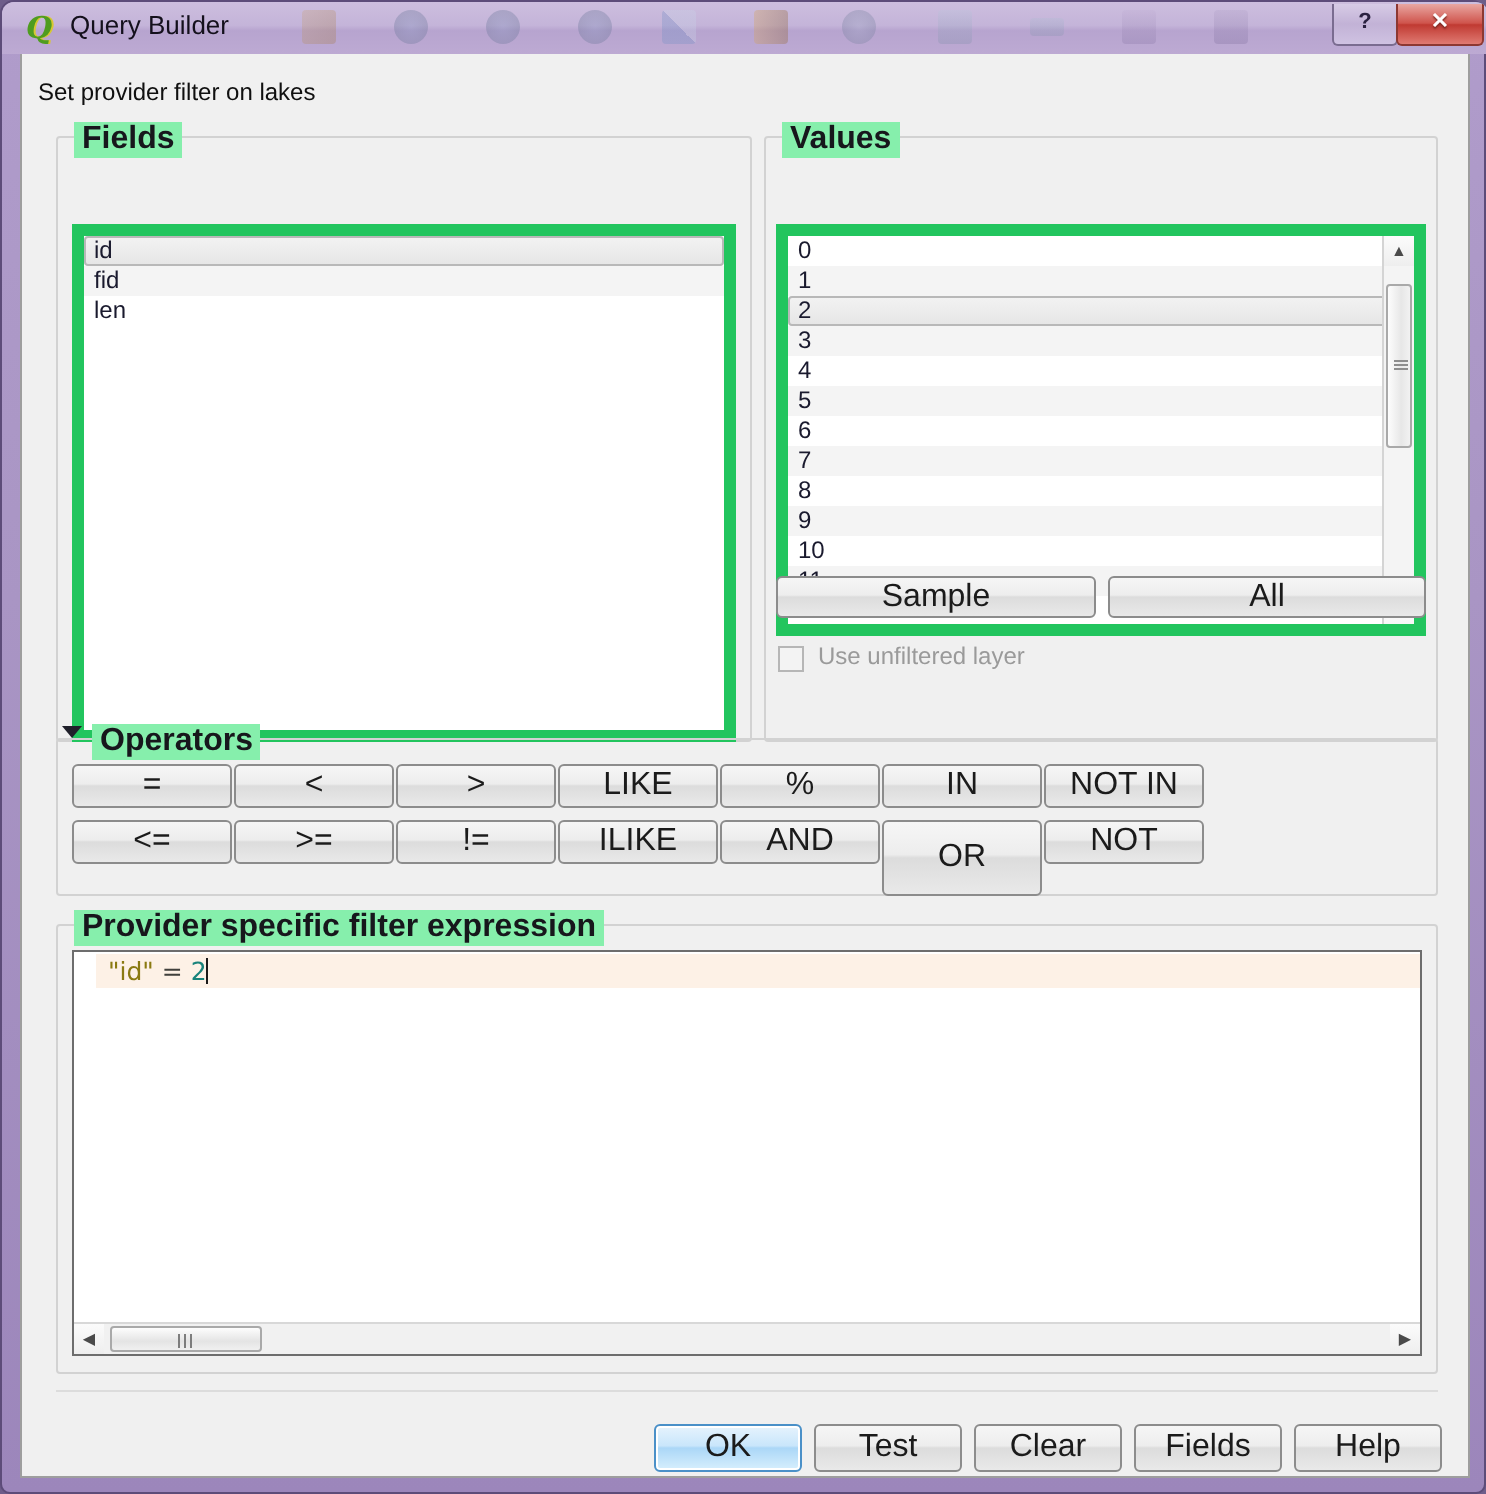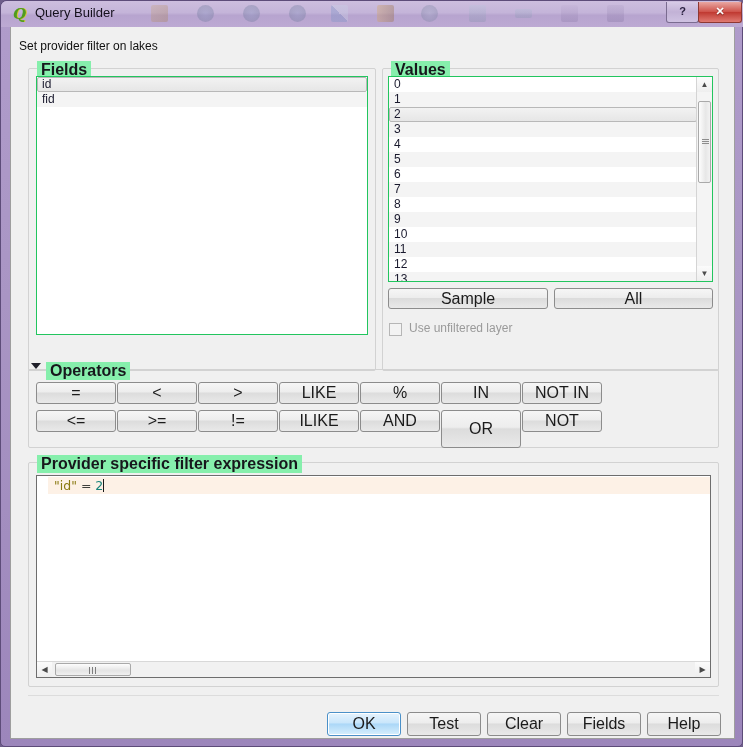--- a/index.html
+++ b/index.html
@@ -93,23 +93,24 @@
     position: absolute; top: -8px; left: 8px;
     background: #86efac;
     padding: 0 4px;
     font-size: 16px; font-weight: bold; color: #17171c;
     white-space: nowrap;
   }
   
   .listbox {
     position: absolute;
     background: #ffffff;
-    border: 1px solid #22c55e;
+    border: 6px solid #22c55e;
     box-sizing: border-box;
     overflow: hidden;
+    margin-top: 36px;
   }
   .listrow {
     height: 15px; line-height: 15px;
     font-size: 12px; color: #1a1a2e;
     padding-left: 5px;
     box-sizing: border-box;
     white-space: nowrap;
   }
   .listrow.alt { background: #f4f4f4; }
   .listrow.sel {
@@ -268,20 +269,21 @@
   <div id="client">
 
     <div id="header-label">Set provider filter on lakes</div>
 
     <div class="group" style="left:17px; top:41px; width:348px; height:303px;">
       <span class="group-title">Fields</span>
     </div>
     <div class="listbox" id="fields-list" style="left:25px; top:49px; width:332px; height:259px;">
       <div class="listrow sel">id</div>
       <div class="listrow alt">fid</div>
+      <div class="listrow">len</div>
     </div>
 
     <div class="group" style="left:371px; top:41px; width:337px; height:303px;">
       <span class="group-title">Values</span>
     </div>
     <div class="listbox" id="values-list" style="left:377px; top:49px; width:325px; height:206px;">
       <div style="position:absolute;left:0;top:0;width:308px;">
         <div class="listrow">0</div>
         <div class="listrow alt">1</div>
         <div class="listrow sel">2</div>

